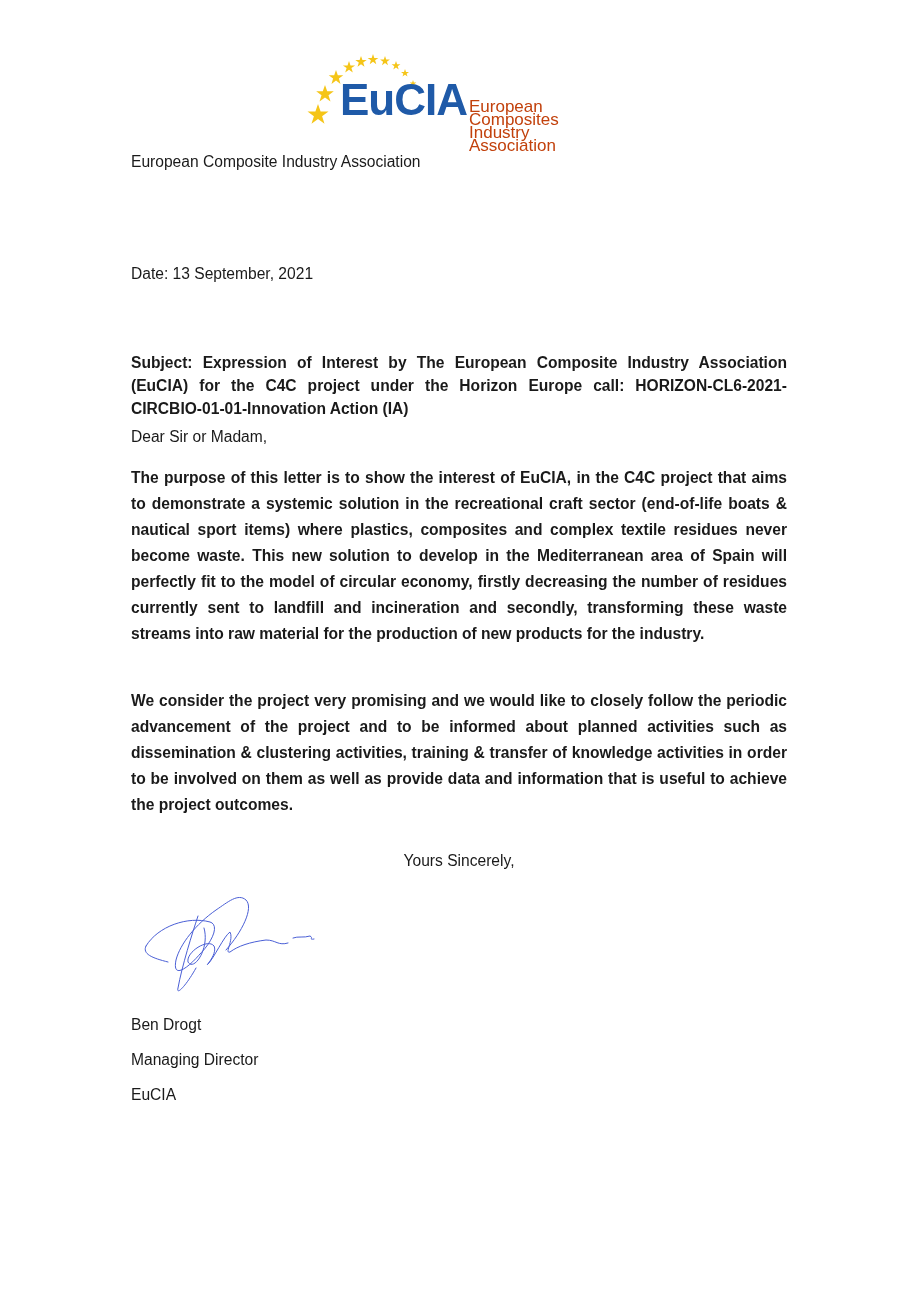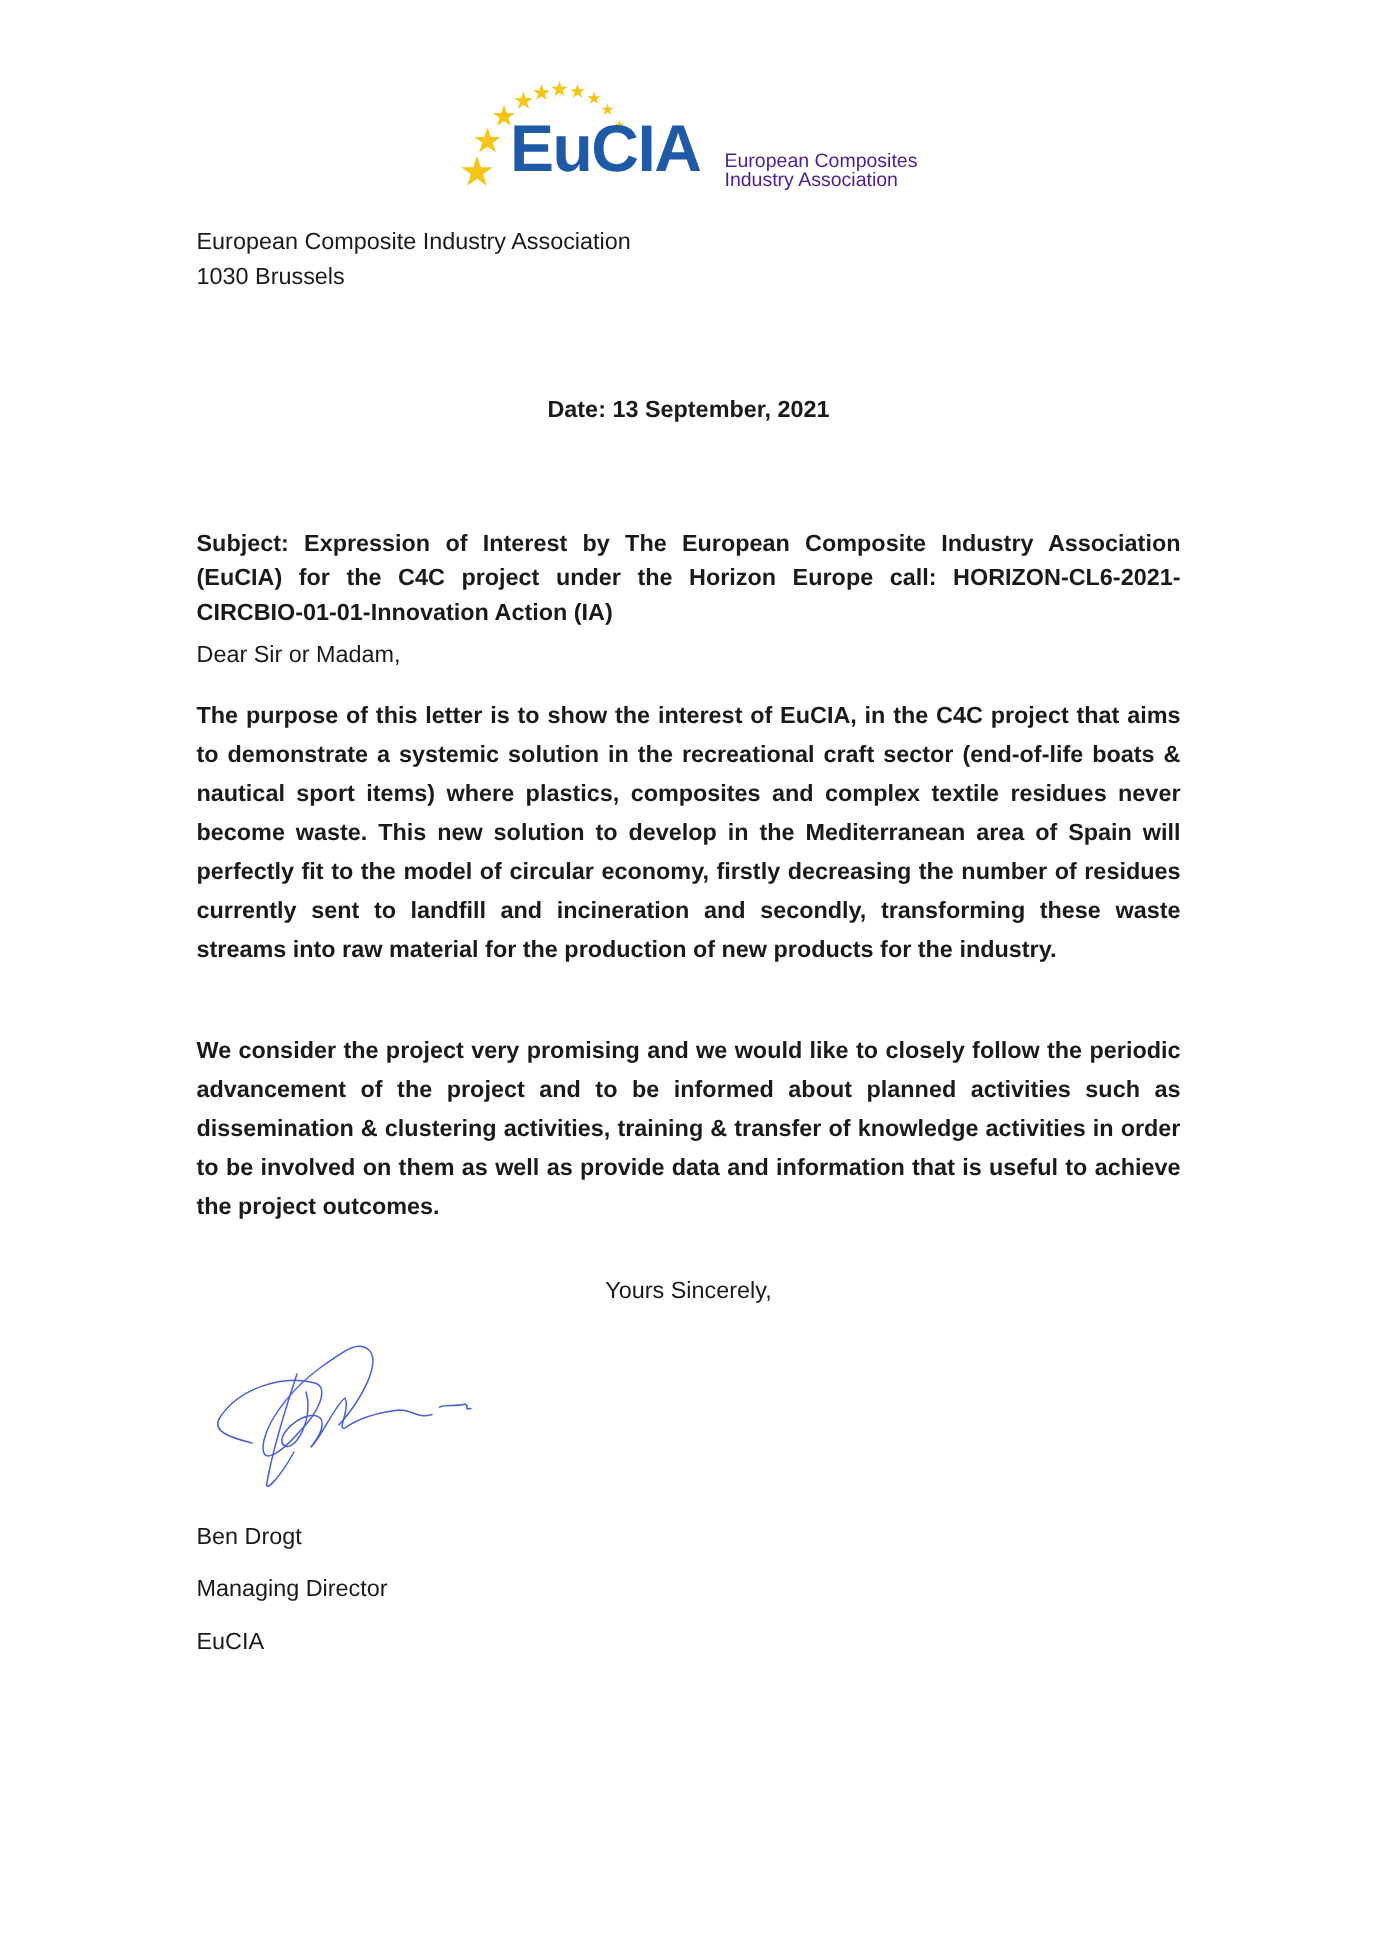--- a/index.html
+++ b/index.html
@@ -8,30 +8,30 @@
       font-family: "Liberation Sans", sans-serif; color: #1a1a1a;
     }
     .logo { position: absolute; left: 306px; top: 52px; width: 310px; height: 78px; }
     .logo svg { position: absolute; left: 0; top: 0; }
     .logo-word {
       position: absolute; left: 34px; top: 26px;
       font-family: "Liberation Sans", sans-serif; font-weight: bold;
       font-size: 44px; letter-spacing: -1px; color: #1f5aa8; line-height: 1;
     }
     .logo-tag {
-      position: absolute; left: 177px; top: 48px;
-      font-size: 13px; line-height: 13px; color: #4c1d95;
+      position: absolute; left: 163px; top: 48px;
+      font-size: 17px; line-height: 13px; color: #c2410c;
     }
     .text {
       position: absolute; left: 131px; width: 656px;
       font-family: "Liberation Sans", sans-serif; font-size: 15.6px;
       line-height: 26px; color: #1a1a1a;
     }
     .addr { top: 150px; font-weight: normal; line-height: 23px; }
-    .date { top: 261px; text-align: center; font-weight: bold; }
+    .date { top: 261px; text-align: left; }
     .subject { top: 309px; font-weight: bold; text-align: justify; line-height: 23px; margin-top: 42px; }
     .salutation { top: 424px; }
     .p1 { top: 465px; text-align: justify; font-weight: bold; }
     .p2 { top: 688px; text-align: justify; font-weight: bold; }
     .closing { top: 848px; text-align: center; }
     .signature { position: absolute; left: 138px; top: 888px; width: 185px; height: 110px; }
     .sign-name { top: 1012px; }
     .sign-role { top: 1047px; }
     .sign-org  { top: 1082px; }
     p { margin: 0; }
@@ -56,21 +56,20 @@
   </svg>
   <div class="logo-word">EuCIA</div>
   <div class="logo-tag">
     <div>European Composites</div>
     <div>Industry Association</div>
   </div>
 </div>
 
 <div class="text addr">
   <div>European Composite Industry Association</div>
-  <div>1030 Brussels</div>
 </div>
 
 <div class="text date">Date: 13 September, 2021</div>
 
 <div class="text subject">Subject: Expression of Interest by The European Composite Industry Association (EuCIA) for the C4C project under the Horizon Europe call: HORIZON-CL6-2021-CIRCBIO-01-01-Innovation Action (IA)</div>
 
 <div class="text salutation">Dear Sir or Madam,</div>
 
 <p class="text p1"><span>The purpose of this letter is to show the interest of </span><b>EuCIA</b><span>, in the </span><b>C4C project</b><span> that aims to demonstrate a systemic solution in the recreational craft sector (end-of-life boats &amp; nautical sport items) where plastics, composites and complex textile residues never become waste. This new solution to develop in the Mediterranean area of Spain will perfectly fit to the model of circular economy, firstly decreasing the number of residues currently sent to landfill and incineration and secondly, transforming these waste streams into raw material for the production of new products for the industry.</span></p>
 

